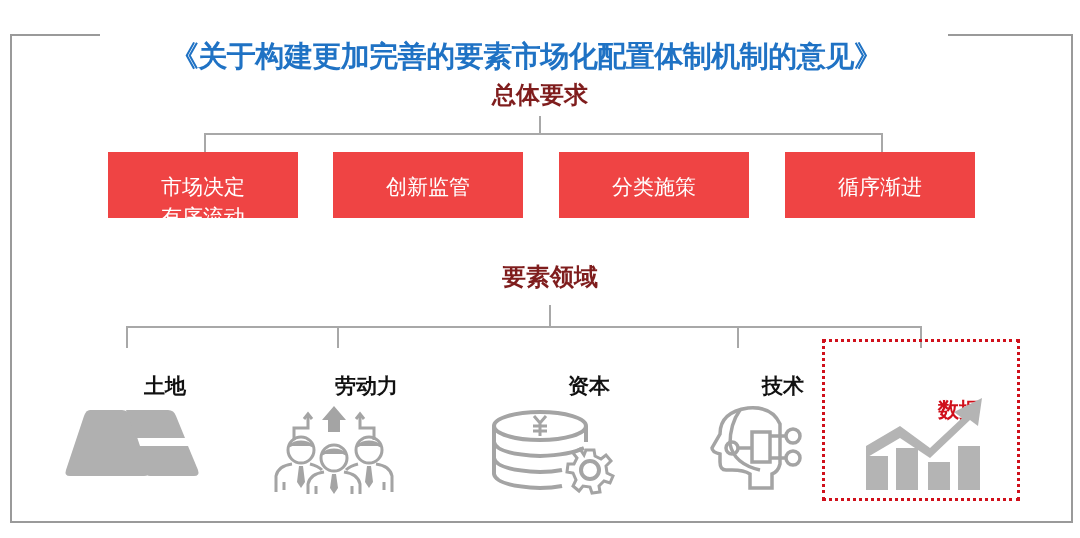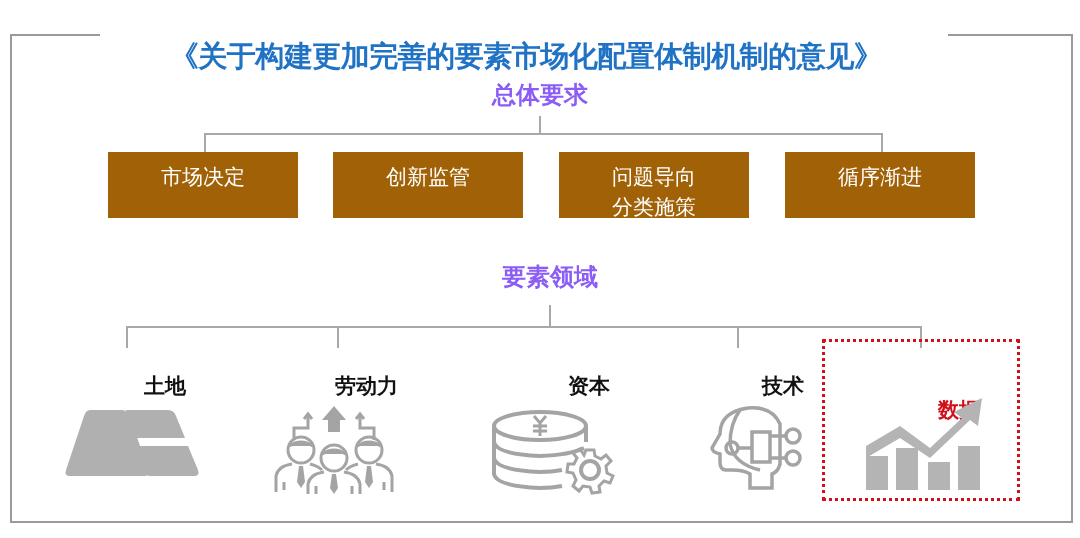--- a/index.html
+++ b/index.html
@@ -8,25 +8,25 @@
   .frame { position:absolute; left:10px; top:34px; width:1063px; height:489px;
            border:2px solid #9a9a9a; border-top:none; box-sizing:border-box; }
   .frame-top-left { position:absolute; left:10px; top:34px; width:90px; height:0;
            border-top:2px solid #9a9a9a; }
   .frame-top-right { position:absolute; left:948px; top:34px; width:125px; height:0;
            border-top:2px solid #9a9a9a; }
   .title { position:absolute; left:108px; top:10px; width:836px; height:48px;
            text-align:center; font-size:29px; font-weight:bold; color:#1f72c4;
            letter-spacing:-0.5px; line-height:48px; white-space:nowrap;margin-top:22px; }
   .section-title { position:absolute; text-align:center; font-size:24px; font-weight:bold;
-           color:#8b5cf6; line-height:30px; }
+           color:#7f1d1d; line-height:30px; }
   .line { position:absolute; background:#a8a8a8; }
-  .req-box { position:absolute; top:152px; width:190px; height:66px; background:#a16207;
+  .req-box { position:absolute; top:152px; width:190px; height:66px; background:#ef4444;
            color:#fff; text-align:center; font-size:21px; line-height:30px;
-           box-sizing:border-box; padding-top:10px; }
+           box-sizing:border-box; padding-top:20px; }
   .elem-label { position:absolute; top:372px; width:120px; text-align:right;
            font-size:21px; font-weight:bold; color:#111; line-height:28px; }
   .elem-label.highlight { color:#d0101b; }
   .icon { position:absolute; }
   .highlight-box { position:absolute; left:822px; top:339px; width:198px; height:162px;
            border:3px dotted #d0101b; box-sizing:border-box; }
 </style>
 </head>
 <body>
 
@@ -38,26 +38,26 @@
 
 <div class="section-title" style="left:440px; top:80px; width:200px;">总体要求</div>
 
 <div class="line" style="left:539px; top:116px; width:2px; height:18px;"></div>
 <div class="line" style="left:204px; top:133px; width:679px; height:2px;"></div>
 <div class="line" style="left:204px; top:133px; width:2px; height:19px;"></div>
 <div class="line" style="left:881px; top:133px; width:2px; height:19px;"></div>
 
 <div class="req-box" style="left:108px;">
   <div>市场决定</div>
+  <div>有序流动</div>
 </div>
 <div class="req-box" style="left:333px;">
   <div>创新监管</div>
 </div>
 <div class="req-box" style="left:559px;">
-  <div>问题导向</div>
   <div>分类施策</div>
 </div>
 <div class="req-box" style="left:785px;">
   <div>循序渐进</div>
 </div>
 
 <div class="section-title" style="left:450px; top:262px; width:200px;">要素领域</div>
 
 <div class="line" style="left:549px; top:305px; width:2px; height:22px;"></div>
 <div class="line" style="left:126px; top:326px; width:796px; height:2px;"></div>

